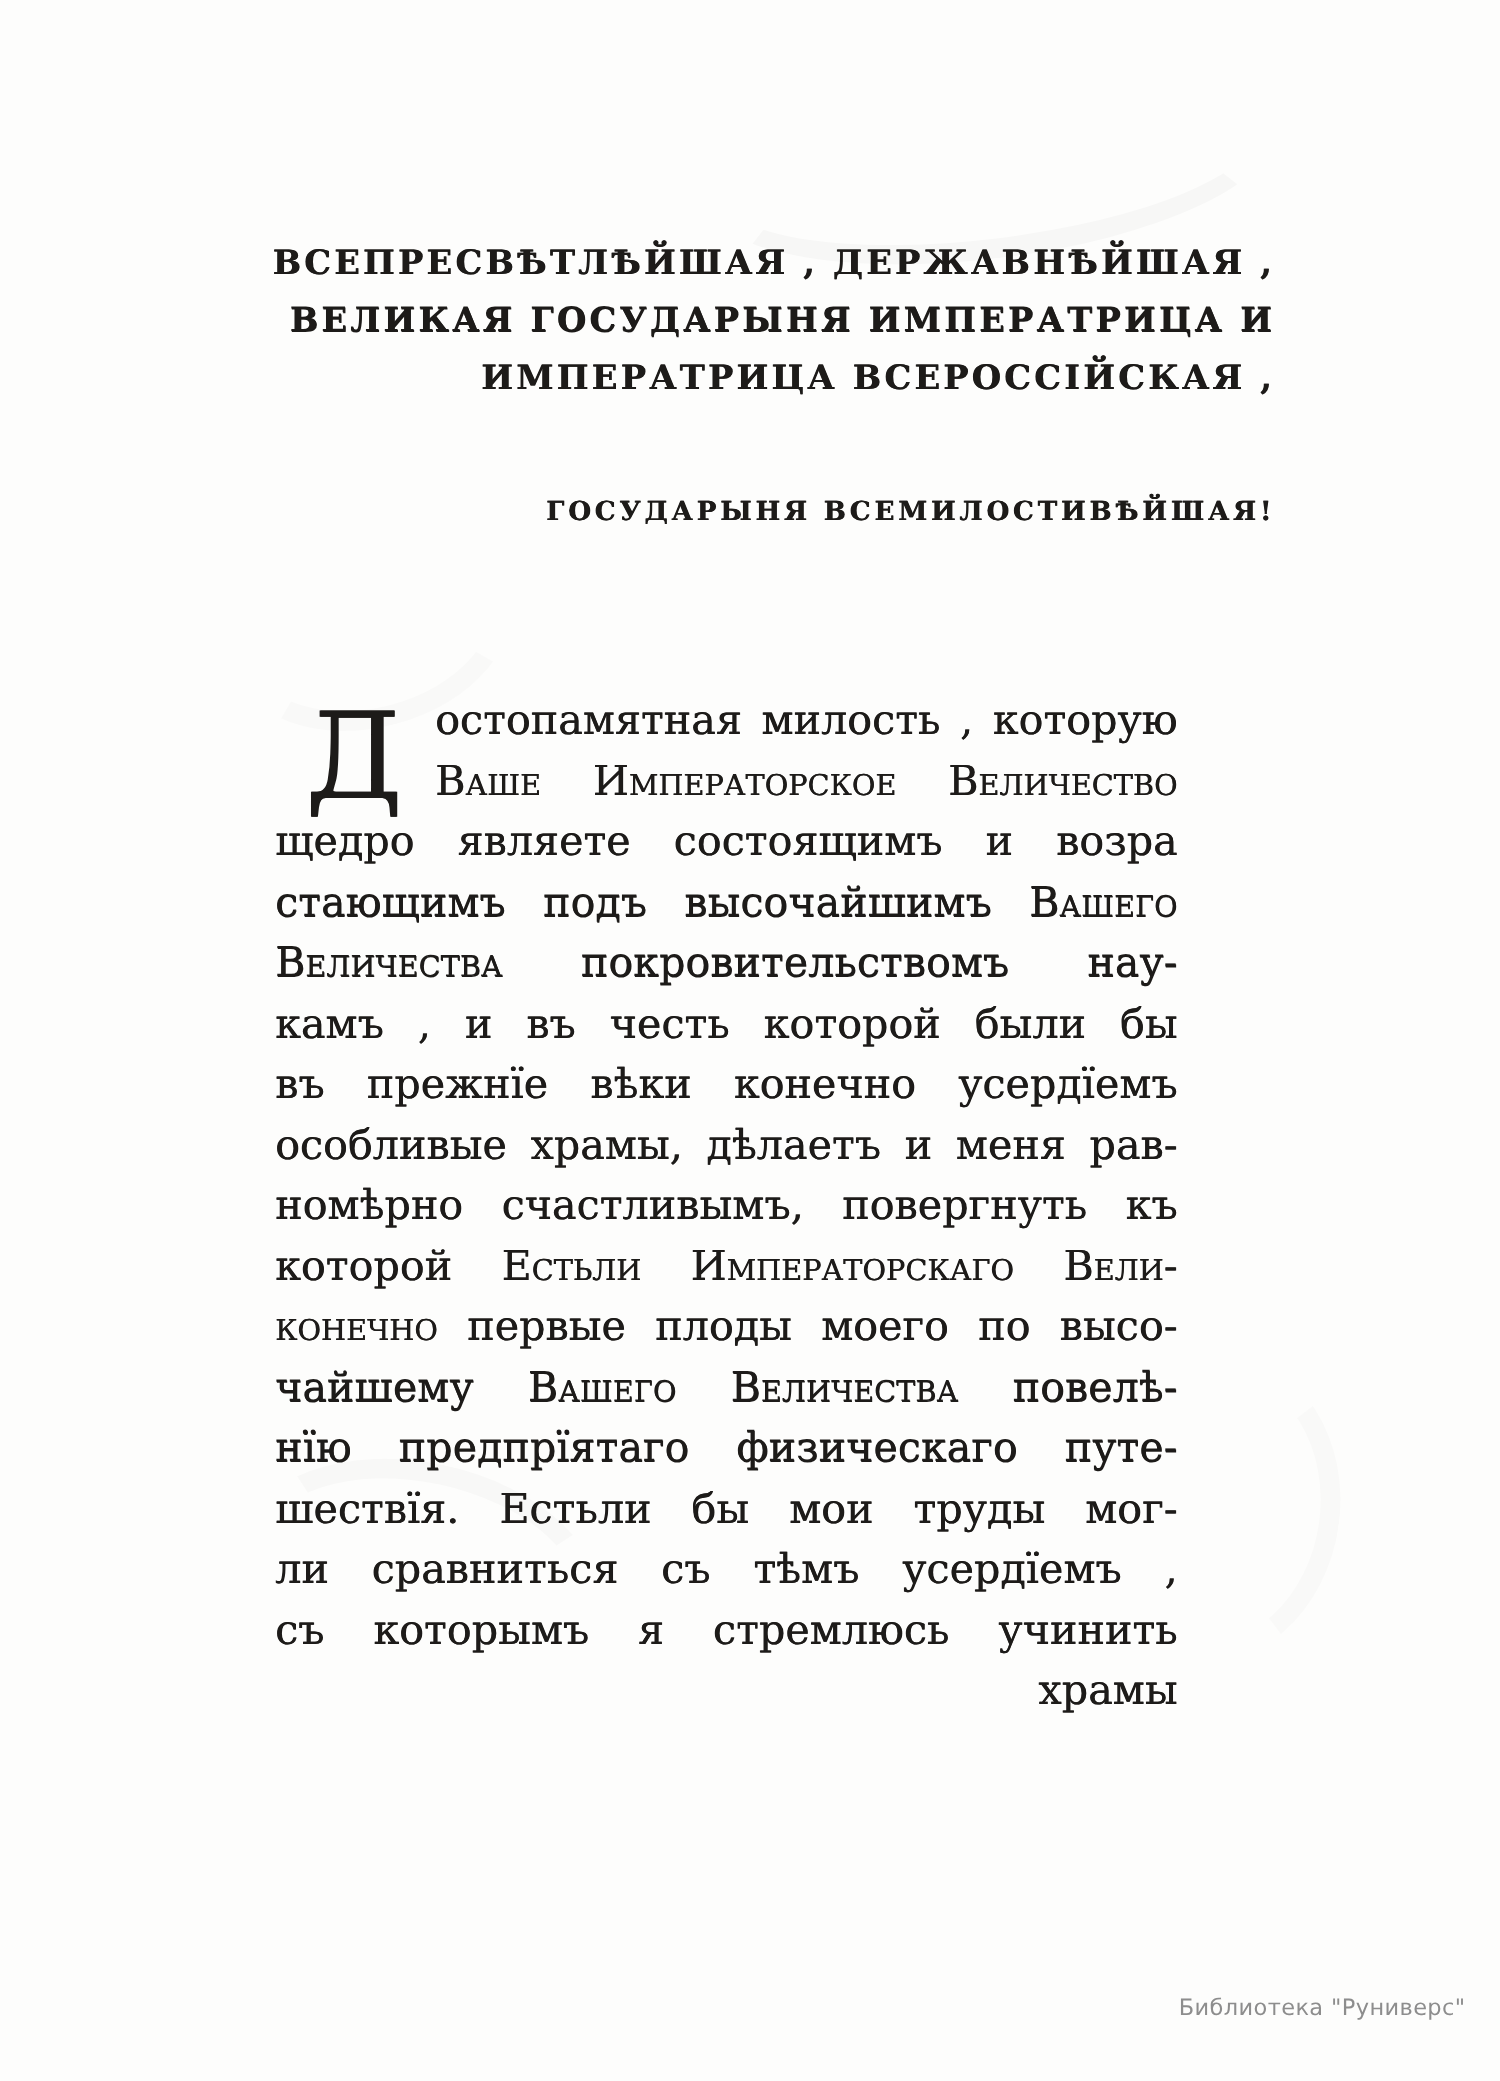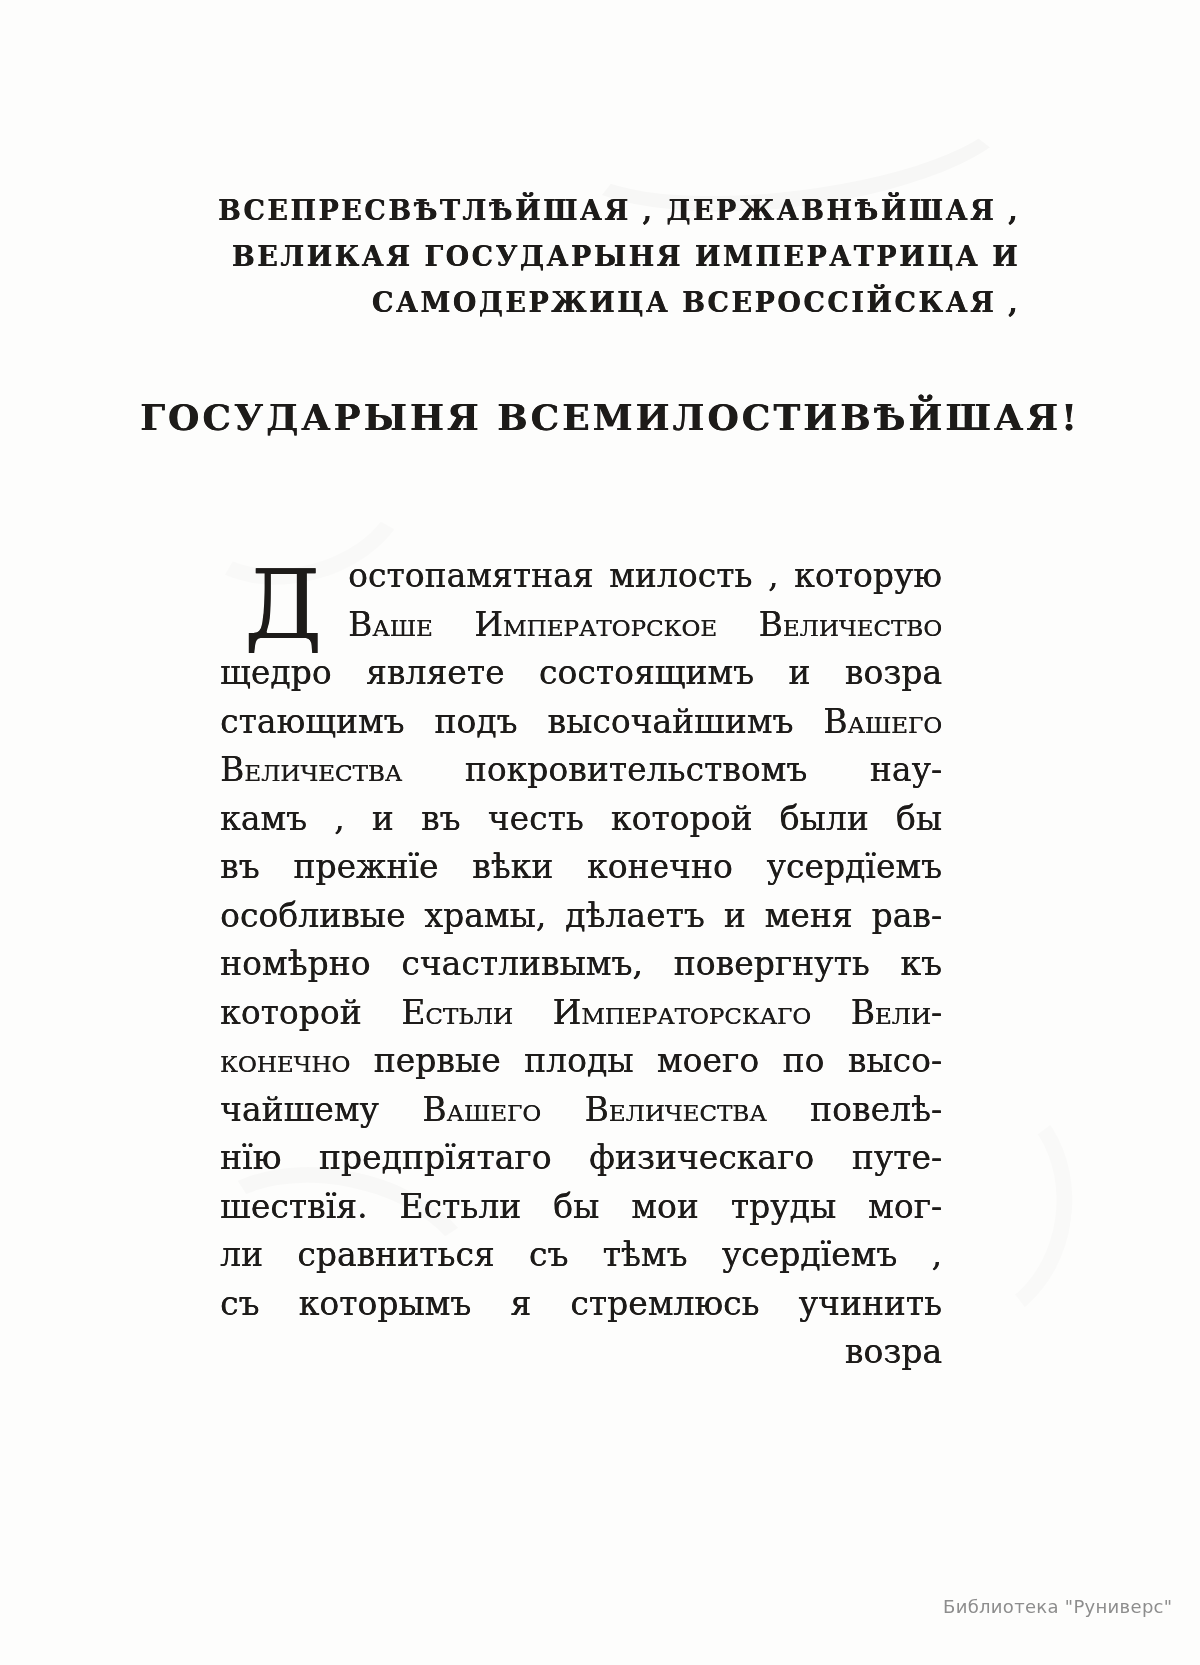--- a/index.html
+++ b/index.html
@@ -27,21 +27,21 @@
     font-size:27px;
     letter-spacing:2.5px;
     line-height:46px;
     white-space:nowrap;
     text-shadow:0.4px 0.3px 0 currentColor;
   }
   .salutation{
     position:absolute;top:396px;left:140px;width:880px;
     text-align:right;
     font-weight:bold;
-    font-size:36px;
+    font-size:21px;
     letter-spacing:3px;
     white-space:nowrap;
     text-shadow:0.4px 0.3px 0 currentColor;
   }
   .bodyblock{
     position:absolute;left:220px;top:552px;width:722px;
   }
   .openrow{display:flex;align-items:flex-start;}
   .dropcap{
     flex:0 0 104px;
@@ -82,21 +82,21 @@
 <div class="page">
 
   <div class="stain s1"></div>
   <div class="stain s2"></div>
   <div class="stain s3"></div>
   <div class="stain s4"></div>
 
   <header class="heading" id="heading-lines">
       <div class="hline">ВСЕПРЕСВѢТЛѢЙШАЯ , ДЕРЖАВНѢЙШАЯ ,</div>
       <div class="hline">ВЕЛИКАЯ ГОСУДАРЫНЯ ИМПЕРАТРИЦА И</div>
-      <div class="hline">САМОДЕРЖИЦА ВСЕРОССІЙСКАЯ ,</div>
+      <div class="hline">ИМПЕРАТРИЦА ВСЕРОССІЙСКАЯ ,</div>
     </header>
 
   <div class="salutation">ГОСУДАРЫНЯ ВСЕМИЛОСТИВѢЙШАЯ!</div>
 
   <main class="bodyblock">
     <div class="openrow">
       <div class="dropcap">Д</div>
       <div class="openlines" id="opening-lines">
           <div class="bline"><span>остопамятная милость , которую</span></div>
           <div class="bline"><span class="sc">Ваше Императорское Величество</span></div>
@@ -112,18 +112,18 @@
         <div class="bline"><span>номѣрно счастливымъ, повергнуть къ</span></div>
         <div class="bline"><span>которой </span><span class="sc">Естьли Императорскаго Вели-</span></div>
         <div class="bline"><span class="sc">конечно</span><span> первые плоды моего по высо-</span></div>
         <div class="bline"><span>чайшему </span><span class="sc">Вашего Величества</span><span> повелѣ-</span></div>
         <div class="bline"><span>нїю предпрїятаго физическаго путе-</span></div>
         <div class="bline"><span>шествїя. Естьли бы мои труды мог-</span></div>
         <div class="bline"><span>ли сравниться съ тѣмъ усердїемъ ,</span></div>
         <div class="bline"><span>съ которымъ я стремлюсь учинить</span></div>
       </div>
     <div class="catchrow">
-      <span>возра</span>
+      <span>храмы</span>
     </div>
   </main>
 
   <div class="credit">Библиотека "Руниверс"</div>
 </div>
 
 </body></html>

